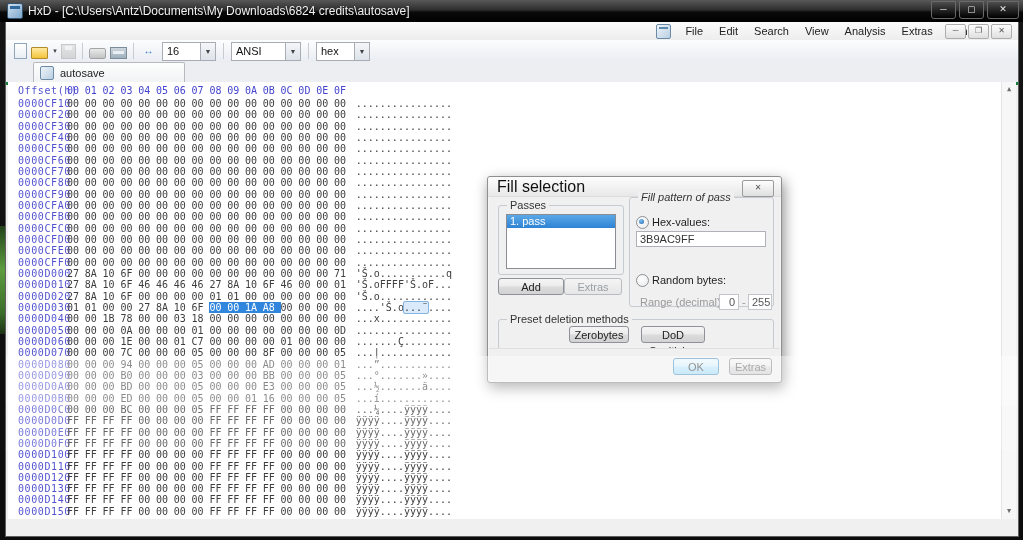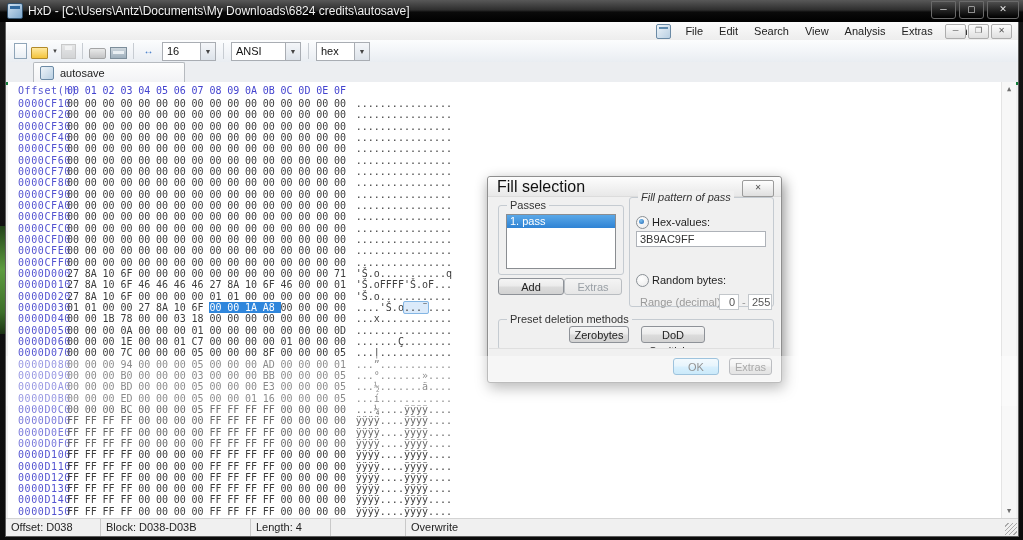--- a/index.html
+++ b/index.html
@@ -238,28 +238,20 @@
         <div class="row"><span class="off">0000D130</span><span class="hx"><span class="b">FF</span><span class="b">FF</span><span class="b">FF</span><span class="b">FF</span><span class="b">00</span><span class="b">00</span><span class="b">00</span><span class="b">00</span><span class="b">FF</span><span class="b">FF</span><span class="b">FF</span><span class="b">FF</span><span class="b">00</span><span class="b">00</span><span class="b">00</span><span class="b">00</span></span><span class="ascii">ÿÿÿÿ....ÿÿÿÿ....</span></div>
         <div class="row"><span class="off">0000D140</span><span class="hx"><span class="b">FF</span><span class="b">FF</span><span class="b">FF</span><span class="b">FF</span><span class="b">00</span><span class="b">00</span><span class="b">00</span><span class="b">00</span><span class="b">FF</span><span class="b">FF</span><span class="b">FF</span><span class="b">FF</span><span class="b">00</span><span class="b">00</span><span class="b">00</span><span class="b">00</span></span><span class="ascii">ÿÿÿÿ....ÿÿÿÿ....</span></div>
         <div class="row"><span class="off">0000D150</span><span class="hx"><span class="b">FF</span><span class="b">FF</span><span class="b">FF</span><span class="b">FF</span><span class="b">00</span><span class="b">00</span><span class="b">00</span><span class="b">00</span><span class="b">FF</span><span class="b">FF</span><span class="b">FF</span><span class="b">FF</span><span class="b">00</span><span class="b">00</span><span class="b">00</span><span class="b">00</span></span><span class="ascii">ÿÿÿÿ....ÿÿÿÿ....</span></div>
       </div>
     <div class="vscroll">
       <div class="sarrow up">▲</div>
       <div class="sarrow down">▼</div>
     </div>
   </div>
 
-  <div class="statusbar">
-    <div class="seg seg1">Offset: D038</div>
-    <div class="seg seg2">Block: D038-D03B</div>
-    <div class="seg seg3">Length: 4</div>
-    <div class="seg seg4"></div>
-    <div class="seg seg5">Overwrite</div>
-    <div class="grip"></div>
-  </div>
 </div>
 
 <div class="dialog">
   <div class="dlg-title">
     <span>Fill selection</span>
   </div>
   <div class="dlg-close">✕</div>
 
   <div class="group" style="left:10px;top:28px;width:124px;height:68px;">
     <div class="group-label">Passes</div>

